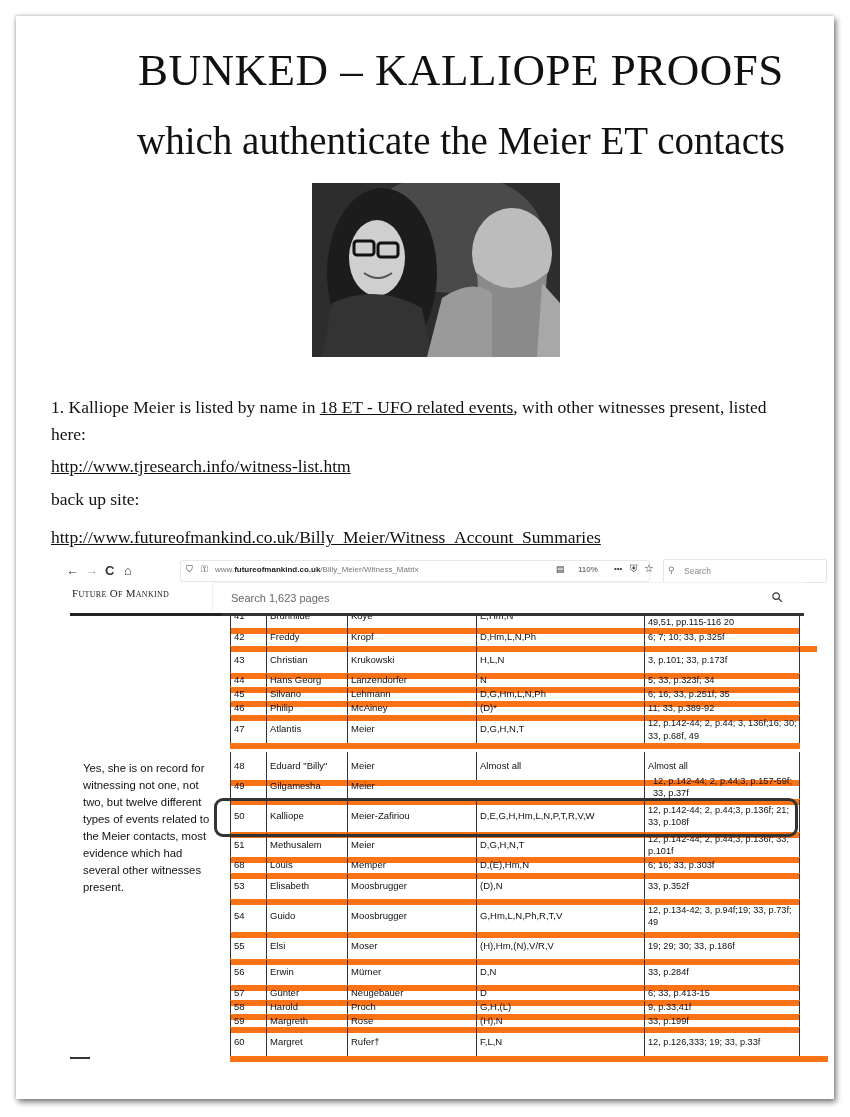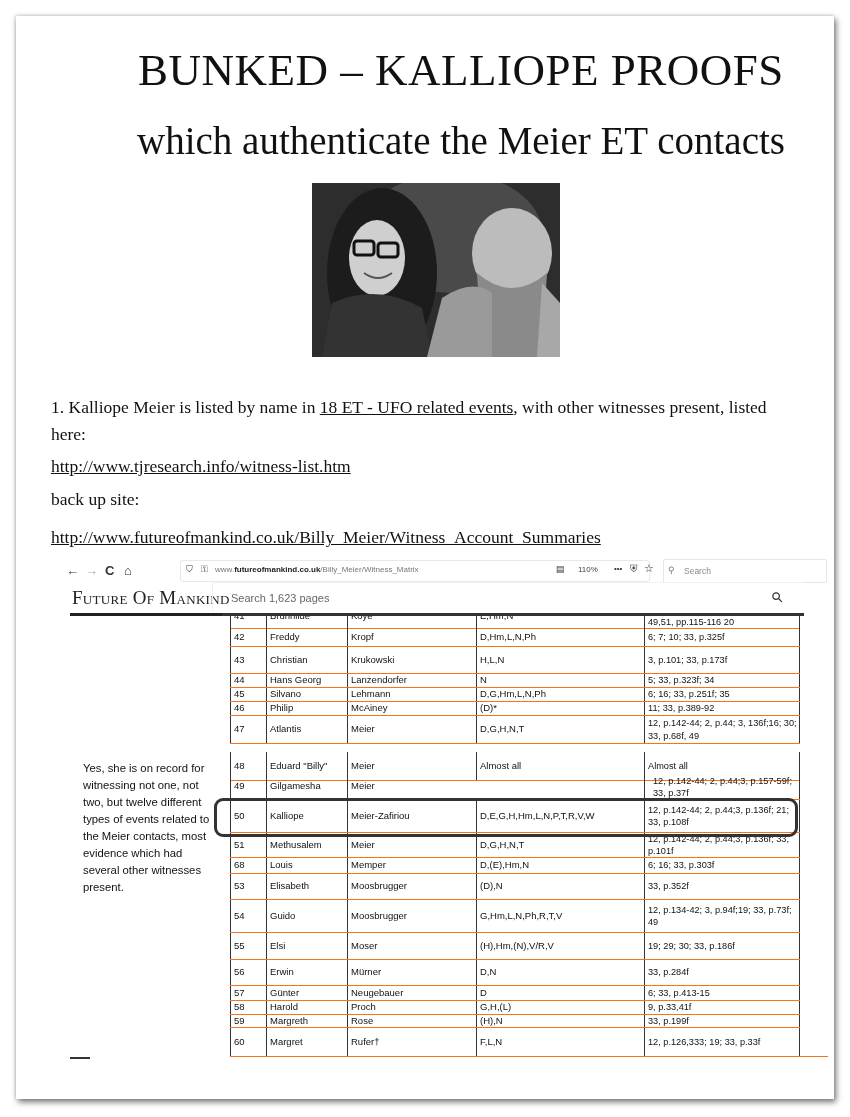--- a/index.html
+++ b/index.html
@@ -13,28 +13,28 @@
   .u { text-decoration:underline; }
   
   .browser { position:absolute; left:60px; top:556px; width:745px; height:30px; font-family:"Liberation Sans", sans-serif; color:#444; }
   .navicon { position:absolute; top:7px; font-size:13px; color:#333; }
   .urlbox { position:absolute; left:120px; top:4px; width:468px; height:20px; border:1px solid #e8e8e8; border-radius:3px; }
   .url { position:absolute; left:155px; top:9px; font-size:8px; color:#777; }
   .url b { color:#222; font-weight:bold; }
   .zoomlvl { position:absolute; left:518px; top:9px; font-size:8px; color:#444; }
   .bsearch { position:absolute; left:544px; top:3px; width:162px; height:22px; border:1px solid #e6e6e6; border-radius:2px; }
   .bsearch span { position:absolute; left:20px; top:6px; font-size:8.5px; color:#888; }
-  .site-logo { position:absolute; left:72px; top:587px; font-family:"Liberation Serif", serif; font-size:19px; font-variant:small-caps; letter-spacing:0.3px; color:#222;text-align:center; }
+  .site-logo { position:absolute; left:72px; top:587px; font-family:"Liberation Serif", serif; font-size:11px; font-variant:small-caps; letter-spacing:0.3px; color:#222;text-align:center; }
   .site-search { position:absolute; left:212px; top:582px; width:590px; height:28px; border-left:1px solid #eee; border-top:1px solid #f2f2f2; }
   .site-search span { position:absolute; left:18px; top:9px; font-family:"Liberation Sans", sans-serif; font-size:11px; color:#666; }
   .rule-thick { position:absolute; left:70px; top:613px; width:152px; height:3px; background:#222; }
   .rule-top { position:absolute; left:222px; top:613px; width:582px; height:3px; background:#333; }
   
   .tbl { position:absolute; left:230px; top:616px; width:570px; font-family:"Liberation Sans", sans-serif; font-size:9.5px; color:#111; }
-  .row { position:absolute; left:0; width:570px; border-bottom:1px solid #f97316; }
+  .row { position:absolute; left:0; width:570px; border-bottom:6px solid #f97316; }
   .cell { position:absolute; top:0; bottom:0; display:flex; align-items:center; padding-left:3px; box-sizing:border-box; border-left:1px solid #333; line-height:1.35; }
   .c0 { left:0; width:36px; }
   .c1 { left:36px; width:81px; }
   .c2 { left:117px; width:129px; }
   .c3 { left:246px; width:168px; }
   .c4 { left:414px; width:156px; border-right:1px solid #333; font-size:9.2px; }
   .highlight { position:absolute; left:214px; top:798px; width:578px; height:33px; border:3px solid #333; border-radius:9px; }
   .aside { position:absolute; left:83px; top:760px; width:130px; font-family:Liberation Sans, sans-serif; font-size:11.3px; line-height:17px; color:#111; }
   .sep-left { position:absolute; left:70px; top:1057px; width:20px; height:2px; background:#333; }
 </style>
@@ -101,21 +101,21 @@
 <div class="rule-top"></div>
 
 <div class="tbl">
   <div class="row" style="top:0;height:12px;overflow:hidden;">
     <div class="cell c0" style="align-items:flex-start;margin-top:-6px;">41</div>
     <div class="cell c1" style="align-items:flex-start;margin-top:-6px;">Brunhilde</div>
     <div class="cell c2" style="align-items:flex-start;margin-top:-6px;">Koye</div>
     <div class="cell c3" style="align-items:flex-start;margin-top:-6px;">E,Hm,N</div>
     <div class="cell c4">49,51, pp.115-116 20</div>
   </div>
-  <div class="row" style="top:12px;height:18px;">
+  <div class="row" style="top:12px;height:18px;padding-left:17px;">
     <div class="cell c0">42</div>
       <div class="cell c1">Freddy</div>
       <div class="cell c2">Kropf</div>
       <div class="cell c3">D,Hm,L,N,Ph</div>
       <div class="cell c4">6; 7; 10; 33, p.325f</div>
   </div>
   <div class="row" style="top:31px;height:26px;">
     <div class="cell c0">43</div>
       <div class="cell c1">Christian</div>
       <div class="cell c2">Krukowski</div>

